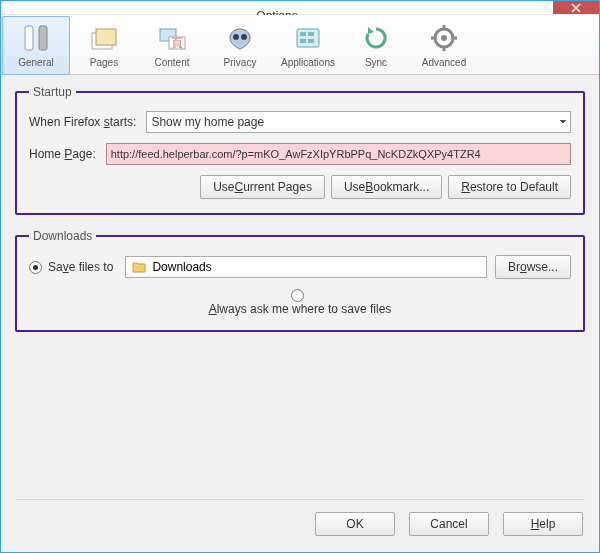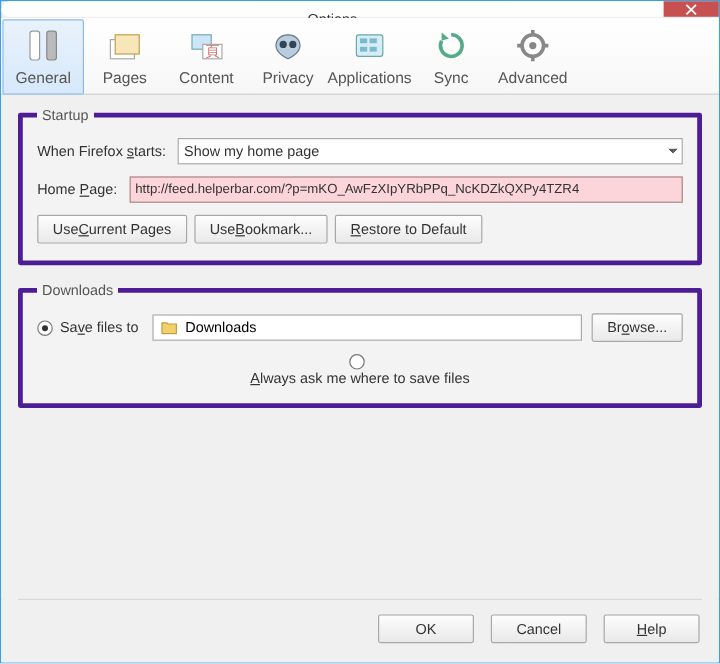--- a/index.html
+++ b/index.html
@@ -9,25 +9,25 @@
 
 .titlebar { height: 14px; background: #fff; display: flex; align-items: stretch; border-bottom: 1px solid #eee; border-radius: 15px; }
 .titlebar-title { flex: 1; text-align: center; line-height: 30px; color: #333; font-size: 12px; }
 .close-btn { width: 46px; background: #c75050; color: #fff; display: flex; align-items: center; justify-content: center; cursor: pointer; }
 .close-btn svg { width: 10px; height: 10px; }
 
 .toolbar { background: linear-gradient(#fff,#f7f7f7); display: flex; border-bottom: 1px solid #ccc; padding: 2px 0 0 2px; }
 .tool-item { width: 68px; display: flex; flex-direction: column; align-items: center; padding: 4px 0 6px 0; cursor: pointer; color: #333; }
 .tool-item.selected { background: linear-gradient(#e9f2fb,#d6e8fb); border: 1px solid #8bb8e8; border-radius: 2px; margin: -1px 0 -1px -1px; }
 .tool-item .ticon { width: 34px; height: 34px; display: flex; align-items: center; justify-content: center; margin-bottom: 2px; }
-.tool-item .tlabel { font-size: 13px; color: #555; }
+.tool-item .tlabel { font-size: 10px; color: #555; }
 
 .body { flex: 1; padding: 10px 14px 0 14px; background: #f0f0f0; }
 
-fieldset { border: 4px solid #4c1d95; border-radius: 2px; padding: 12px 12px 14px 12px; margin-bottom: 14px; background: rgba(255,255,255,0.2); }
+fieldset { border: 2px solid #4c1d95; border-radius: 2px; padding: 12px 12px 14px 12px; margin-bottom: 14px; background: rgba(255,255,255,0.2); }
 legend { color: #555; padding: 0 4px; font-size: 12px; }
 
 .row { display: flex; align-items: center; margin-bottom: 10px; }
 .row:last-child { margin-bottom: 0; }
 .lbl { color: #333; }
 .under { text-decoration: underline; }
 
 select, input[type=text] { height: 22px; border: 1px solid #aaa; background: #fff; padding: 0 4px; font-size: 12px; color: #333; }
 select { appearance: none; padding-right: 10px; background-image: linear-gradient(45deg,transparent 50%,#555 50%),linear-gradient(-45deg,transparent 50%,#555 50%); background-position: right 7px center, right 3px center; background-size: 4px 4px; background-repeat: no-repeat; }
 input.homepage { background: #fbd5da; border-color: #a88; color: #333; font-size: 11px; }
@@ -146,21 +146,21 @@
         <select style="margin-left:10px; flex:1;">
           <option>Show my home page</option>
         </select>
       </div>
 
       <div class="row">
         <span class="lbl"><span>Home </span><span class="under">P</span><span>age:</span></span>
         <input type="text" class="homepage" style="margin-left: 10px; flex: 1 1 0%;" value="http://feed.helperbar.com/?p=mKO_AwFzXIpYRbPPq_NcKDZkQXPy4TZR4">
       </div>
 
-      <div class="row" style="margin-bottom:0;">
+      <div class="row" style="justify-content:flex-end; margin-bottom:0;">
         <button class="btn">
             <span>Use </span>
             <span class="under">C</span>
             <span>urrent Pages</span>
           </button>
         <button class="btn">
             <span>Use </span>
             <span class="under">B</span>
             <span>ookmark...</span>
           </button>

